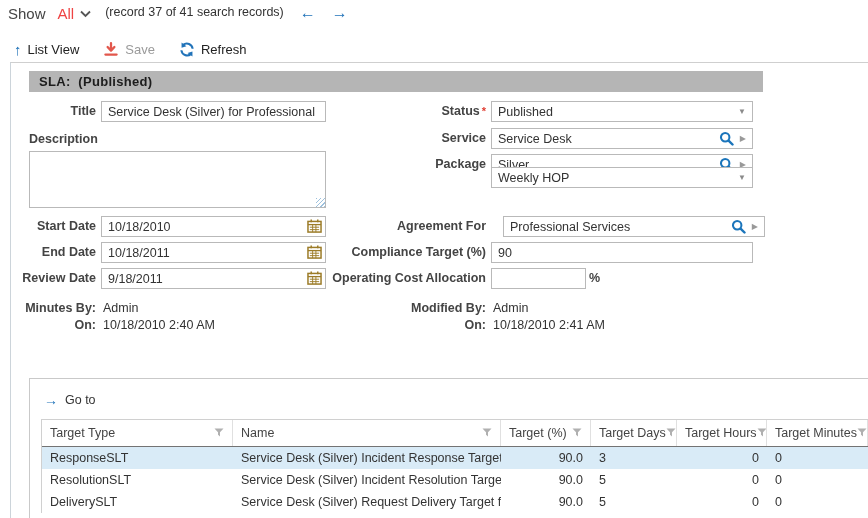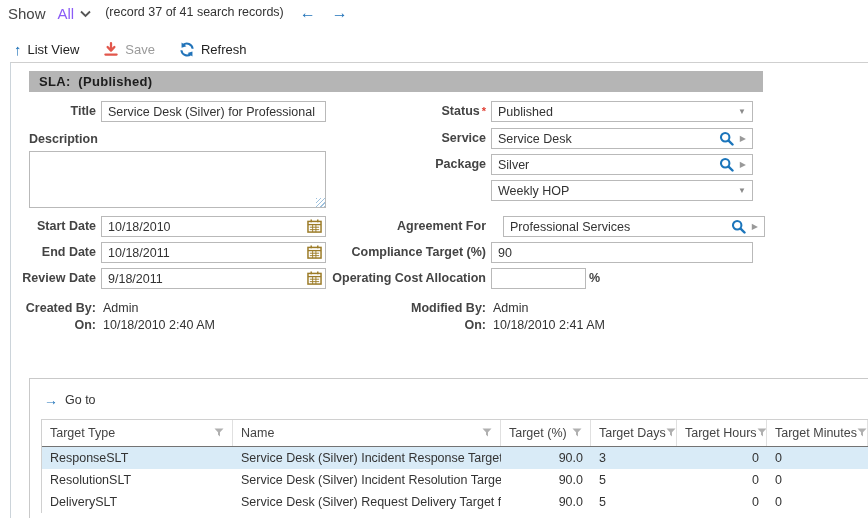--- a/index.html
+++ b/index.html
@@ -6,21 +6,21 @@
   html,body { background:#fff; }
   .screen {
     position:relative; width:868px; height:518px; overflow:hidden;
     background:#fff; font-family:"Liberation Sans", sans-serif; color:#333;
   }
 
   
   .record-bar { position:absolute; top:5px; left:8px; display:flex; align-items:flex-start; height:22px; }
   .show-label { font-size:15px; color:#444; }
   .show-select { display:flex; align-items:center; margin-left:12px; cursor:pointer; }
-  .show-value { font-size:15px; color:#8b5cf6; }
+  .show-value { font-size:15px; color:#ef4444; }
   .chev { margin-left:6px; display:inline-flex; }
   .record-info { font-size:12.5px; color:#333; margin-left:14px; }
   .nav-arrow { font-size:16px; font-weight:bold; color:#2173b9; margin-left:16px; cursor:pointer; line-height:1; }
 
   
   .toolbar { position:absolute; top:39px; left:14px; display:flex; align-items:center; gap:24px; height:20px; }
   .tool-btn { display:flex; align-items:center; gap:6px; font-size:13px; color:#222; cursor:pointer; }
   .tool-btn .uarr { color:#2173b9; font-weight:bold; font-size:15px; }
   .tool-btn.disabled { color:#9a9a9a; cursor:default; }
 
@@ -196,21 +196,21 @@
         <span class="mini-icon">
           <svg width="15" height="15" viewBox="0 0 16 16">
               <circle cx="6.6" cy="6.6" r="4.5" fill="none" stroke="#1b75bb" stroke-width="2.2"></circle>
               <line x1="10.2" y1="10.2" x2="14.4" y2="14.4" stroke="#1b75bb" stroke-width="2.6" stroke-linecap="round"></line>
             </svg>
         </span>
         <span class="caret-right">▶</span>
       </div>
     </div>
 
-    <div class="ctrl rcol" style="top:117px;border-radius:10px;">
+    <div class="ctrl rcol" style="top:104px;border-radius:10px;">
       <div class="fakebox">
         <span class="val">Weekly HOP</span>
         <span class="caret-down">▼</span>
       </div>
     </div>
 
     <div class="flabel lcol" style="top:153px;">Start Date</div>
     <div class="ctrl lcol" style="top:153px;">
       <div class="date-wrap">
         <input class="box" value="10/18/2010" style="">
@@ -285,21 +285,21 @@
         </span>
       </div>
     </div>
 
     <div class="flabel rcol" style="top:205px;">Operating Cost Allocation</div>
     <div class="ctrl rcol" style="top:205px; width:95px;">
       <input class="box" value="" style="">
     </div>
     <div class="pct" style="top:205px;">%</div>
 
-    <div class="meta-label" style="top:237px; left:0; width:85px;">Created By:</div>
+    <div class="meta-label" style="top:237px; left:0; width:85px;">Minutes By:</div>
     <div class="meta-value" style="top:237px; left:92px;">Admin</div>
     <div class="meta-label" style="top:254px; left:0; width:85px;">On:</div>
     <div class="meta-value" style="top:254px; left:92px;">10/18/2010 2:40 AM</div>
 
     <div class="meta-label" style="top:237px; left:290px; width:185px;">Modified By:</div>
     <div class="meta-value" style="top:237px; left:482px;">Admin</div>
     <div class="meta-label" style="top:254px; left:290px; width:185px;">On:</div>
     <div class="meta-value" style="top:254px; left:482px;">10/18/2010 2:41 AM</div>
 
 

